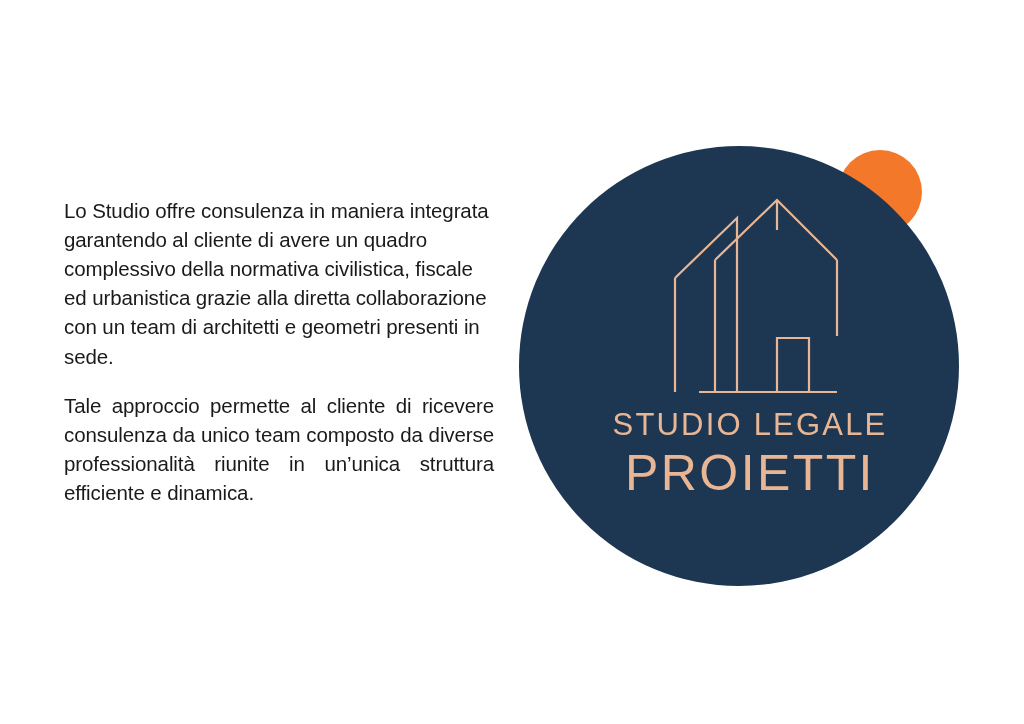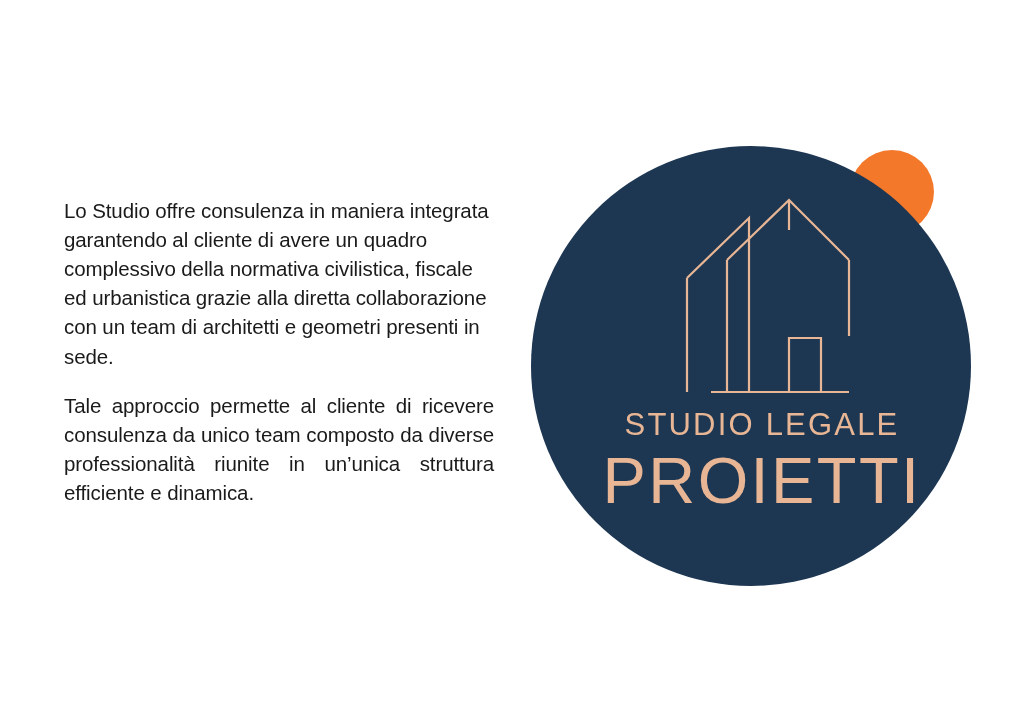--- a/index.html
+++ b/index.html
@@ -38,21 +38,21 @@
     text-align: left;
   }
   .paragraph-2 {
     text-align: justify;
     margin-top: 20px;
   }
 
   
   .logo-area {
     position: absolute;
-    left: 520px;
+    left: 508px;
     top: 130px;
     width: 470px;
     height: 500px;
   }
   .orange-dot {
     position: absolute;
     left: 330px;
     top: 20px;
     width: 84px;
     height: 84px;
@@ -83,21 +83,21 @@
     text-align: center;
     color: #e8b694;
   }
   .logo-line-1 {
     font-size: 31px;
     letter-spacing: 2.2px;
     font-weight: 400;
     line-height: 1.1;
   }
   .logo-line-2 {
-    font-size: 65px;
+    font-size: 50px;
     letter-spacing: 2.4px;
     font-weight: 400;
     line-height: 1.12;
     margin-top: 3px;
   }
 </style>
 </head>
 <body>
 
 <div class="page">

